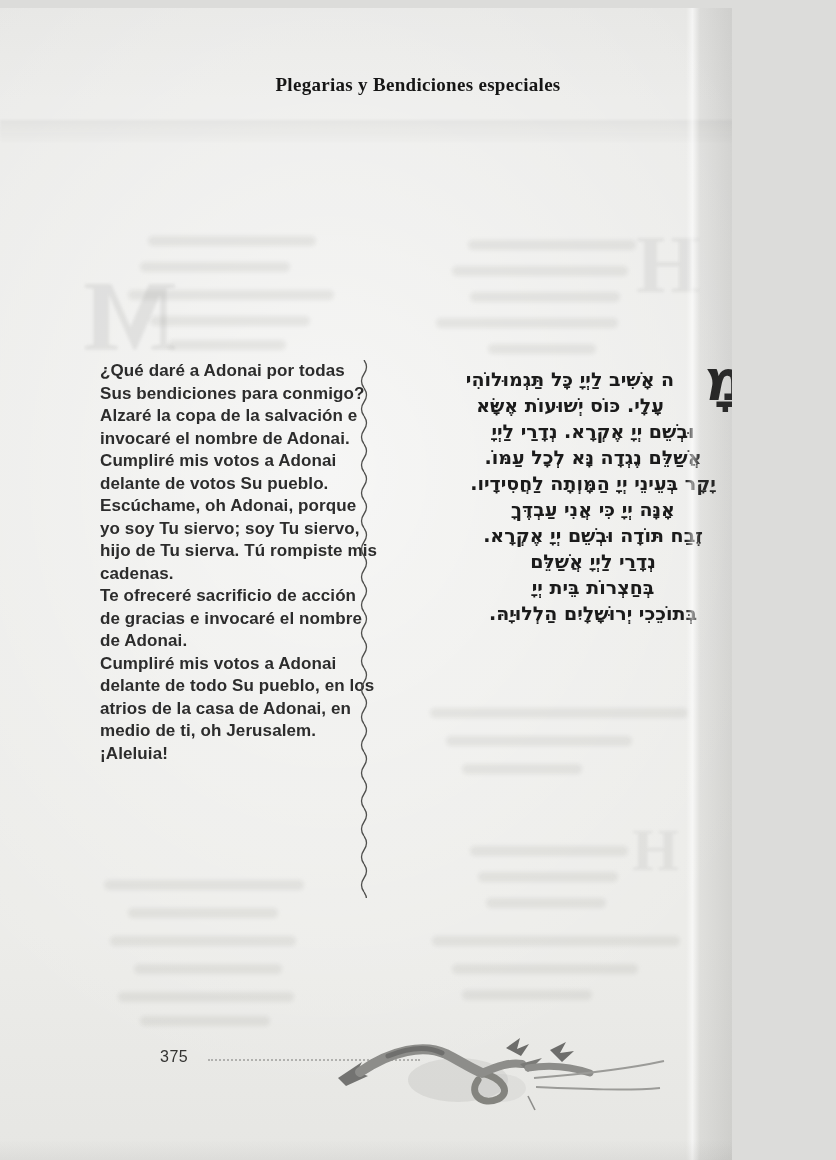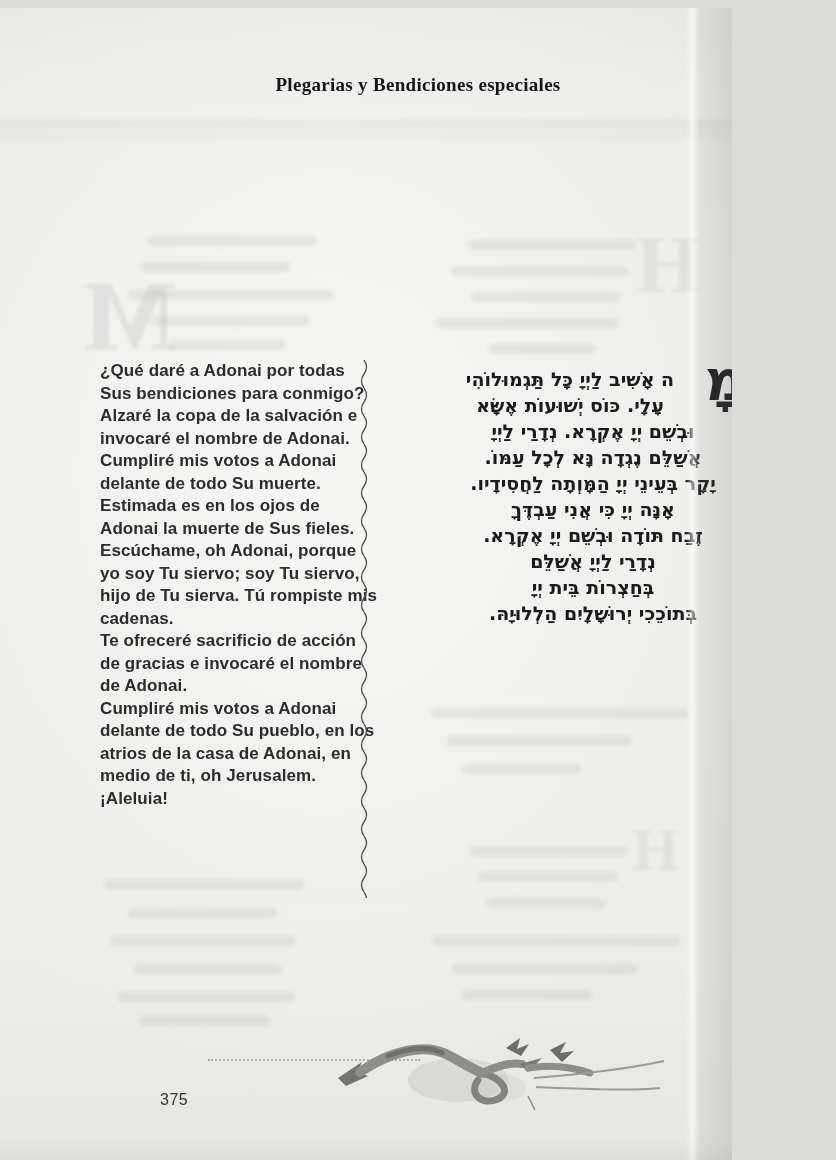--- a/index.html
+++ b/index.html
@@ -52,21 +52,21 @@
     font-size:19px;line-height:26px;color:#1b1b1b;
   }
   .heb-dropcap{
     float:right;width:50px;height:56px;margin-left:8px;margin-top:2px;
     font-size:56px;line-height:50px;text-align:center;color:#1b1b1b;
   }
   .heb-lines{margin:12px;}
   
   .page-number{
     position:absolute;left:160px;top:1040px;
-    font-size:16px;font-weight:normal;color:#333331;letter-spacing:0.5px;margin-top:43px;
+    font-size:16px;font-weight:normal;color:#333331;letter-spacing:0.5px;
   }
   .footer-rule{
     position:absolute;left:208px;top:1051px;width:212px;height:0;
     border-top:2px dotted rgba(130,130,128,0.55);
   }
   .bird{position:absolute;left:330px;top:1008px;width:340px;height:96px;}
   
   .edge-right{
     position:absolute;top:0;right:0;width:46px;height:1160px;
     background:linear-gradient(90deg,rgba(0,0,0,0) 0%,rgba(255,255,255,0.55) 14%,rgba(118,118,116,0.10) 30%,rgba(110,110,108,0.20) 100%);
@@ -118,22 +118,21 @@
   <div class="ghost-line" style="left:104px;top:872px;width:200px"></div>
   <div class="ghost-line" style="left:128px;top:900px;width:150px"></div>
   <div class="ghost-line" style="left:110px;top:928px;width:186px"></div>
   <div class="ghost-line" style="left:134px;top:956px;width:148px"></div>
   <div class="ghost-line" style="left:118px;top:984px;width:176px"></div>
   <div class="ghost-line" style="left:140px;top:1008px;width:130px"></div>
 
   <div class="spanish-col">
       <div class="es-para">¿Qué daré a Adonai por todas Sus bendiciones para conmigo?</div>
       <div class="es-para">Alzaré la copa de la salvación e invocaré el nombre de Adonai.</div>
-      <div class="es-para">Cumpliré mis votos a Adonai delante de todo Su muerte.</div>
-      <div class="es-para">Estimada es en los ojos de Adonai la muerte de Sus fieles.</div>
+      <div class="es-para">Cumpliré mis votos a Adonai delante de votos Su pueblo.</div>
       <div class="es-para">Escúchame, oh Adonai, porque yo soy Tu siervo; soy Tu siervo, hijo de Tu sierva. Tú rompiste mis cadenas.</div>
       <div class="es-para">Te ofreceré sacrificio de acción de gracias e invocaré el nombre de Adonai.</div>
       <div class="es-para">Cumpliré mis votos a Adonai delante de todo Su pueblo, en los atrios de la casa de Adonai, en medio de ti, oh Jerusalem. ¡Aleluia!</div>
     </div>
 
   <div class="divider">
     <svg width="16" height="538" xmlns="http://www.w3.org/2000/svg">
       <defs>
         <pattern id="wave" width="16" height="28" patternUnits="userSpaceOnUse">
           <path d="M8 0 Q13 7 8 14 Q3 21 8 28" fill="none" stroke="#4f4f4d" stroke-width="1.3"></path>

